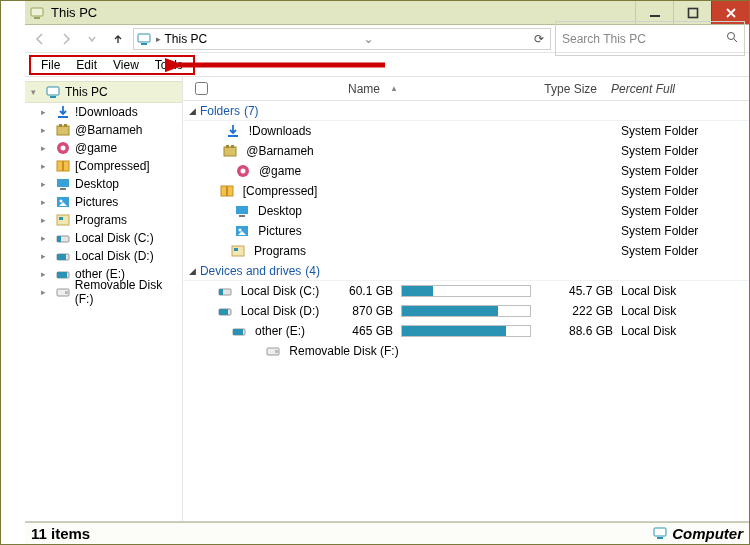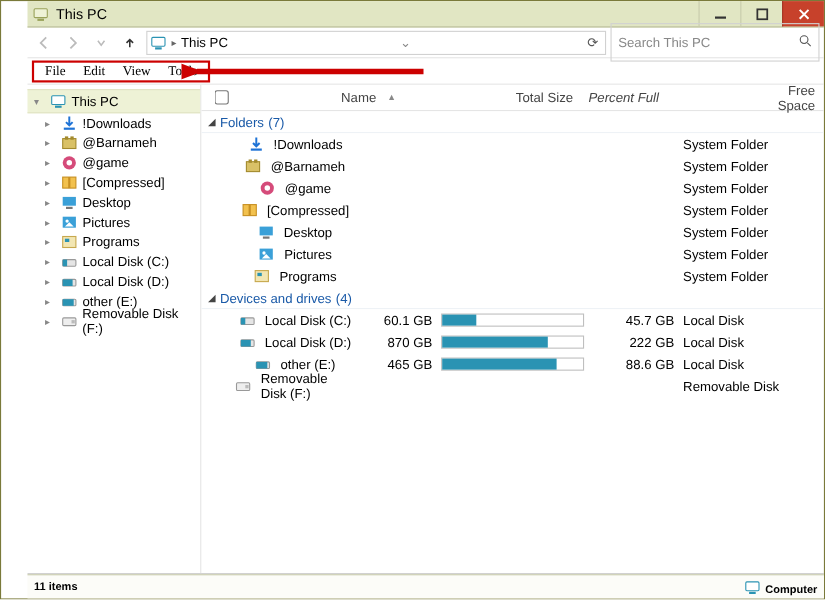--- a/index.html
+++ b/index.html
@@ -21,21 +21,21 @@
   .addressbar { flex: 1; height: 22px; border: 1px solid #d1d1d1; display: flex; align-items: center; gap: 4px; padding: 0 2px; }
   .addr-icon { width: 16px; height: 16px; }
   .addressbar .crumb-arrow { color: #666; font-size: 9px; }
   .addressbar .refresh { margin-left: auto; color: #555; padding: 0 4px; }
   .searchbox { width: 190px; height: 35px; border: 1px solid #d1d1d1; display: flex; align-items: center; padding: 0 6px 0 6px; color: #888; }
   .searchbox .mag { margin-left: auto; color: #444; }
 
   
   .menubar-wrap { position: relative; height: 24px; display: flex; align-items: center; border-bottom: 1px solid #e5e5e5; }
   .menubar { height: 20px; border: 2px solid #c00; display: flex; align-items: center; gap: 4px; padding: 0 4px; margin-left: 4px; }
-  .menubar span { padding: 0 6px; font-size: 12px; cursor: default; font-family: Liberation Serif, serif; }
+  .menubar span { padding: 0 6px; font-size: 12px; cursor: default; }
   .arrow-anno { position: absolute; left: 140px; top: 2px; }
 
   
   .body { flex: 1; display: flex; min-height: 0; border-bottom: 1px solid #ccc;}
   .sidebar { width: 158px; border-right: 1px solid #e5e5e5; padding-top: 4px; }
   .side-hdr { display: flex; align-items: center; height: 22px; background: #eef2d6; border-top: 1px solid #e0e3c4; border-bottom: 1px solid #e0e3c4; padding-left: 6px; gap: 4px; }
   .side-item { display: flex; align-items: center; height: 18px; padding-left: 16px; gap: 4px; font-size: 12px; }
   .caret { width: 10px; color: #888; font-size: 9px; }
   .ic { width: 16px; height: 16px; display: inline-flex; align-items: center; justify-content: center; flex-shrink: 0; }
 
@@ -53,22 +53,22 @@
 
   .group { display: flex; align-items: center; height: 20px; color: #1a5aa8; font-size: 12px; gap: 4px; padding-left: 6px; border-bottom: 1px solid #eef2f6; }
   .group .cnt { color: #1a5aa8; }
   .group .twist { color: #444; font-size: 9px; }
   .row { display: flex; align-items: center; height: 20px; font-size: 12px; }
   .row .c-name { padding-left: 30px; display:flex; align-items:center; gap:8px; }
   .bar { width: 130px; height: 12px; border: 1px solid #bfbfbf; background: #fff; position: relative; }
   .bar .fill { position: absolute; left: 0; top: 0; bottom: 0; background: #2a93b3; }
 
   
-  .status { height: 22px; border-top: 1px solid #c7caab; background: #fcfcf8; display: flex; align-items: center; font-size: 10px; font-weight: 600; padding: 0 6px; }
-  .status .right { margin-left: auto; display:flex; align-items:flex-end; gap:4px; font-weight:600; }
+  .status { height: 22px; border-top: 1px solid #c7caab; background: #fcfcf8; display: flex; align-items: center; font-size: 15px; font-weight: 600; padding: 0 6px; }
+  .status .right { margin-left: auto; display:flex; align-items:flex-start; gap:4px; font-weight:600;font-style:italic; }
 </style>
 </head>
 <body>
 
 <div class="window">
 
   <div class="titlebar">
     <span class="icon">
       <svg width="16" height="16">
           <rect x="2" y="3" width="12" height="8" rx="1" fill="#eef2d6" stroke="#9aa25a"></rect>
@@ -281,23 +281,22 @@
 
     <div class="main">
       <div class="cols">
         <div class="col c-chk">
             <input type="checkbox" style="">
           </div>
         <div class="col c-name">
             <span>Name</span>
             <span class="sort">▲</span>
           </div>
-        <div class="col c-size">Total Size</div>
+        <div class="col c-size">Type Size</div>
         <div class="col c-pct">Percent Full</div>
-        <div class="col c-free">Free Space</div>
       </div>
 
       <div class="group">
         <span class="twist">◢</span>
         <span>Folders</span>
         <span class="cnt">(7)</span>
       </div>
       <div id="folder-rows">
           <div class="row">
             <div class="c-name">
@@ -477,21 +476,20 @@
                 <svg width="16" height="16">
                   <rect x="2" y="5" width="12" height="7" rx="1" fill="#eee" stroke="#999"></rect>
                   <rect x="10" y="7" width="3" height="3" fill="#bbb"></rect>
                 </svg>
               </span>
               <span>Removable Disk (F:)</span>
             </div>
             <div class="c-size"></div>
             <div class="c-pct"></div>
             <div class="c-free"></div>
-            <div class="c-type">Removable Disk</div>
           </div>
         </div>
     </div>
   </div>
 
   <div class="status">
     <span>11 items</span>
     <span class="right">
       <span class="ic">
           <svg width="16" height="16">

